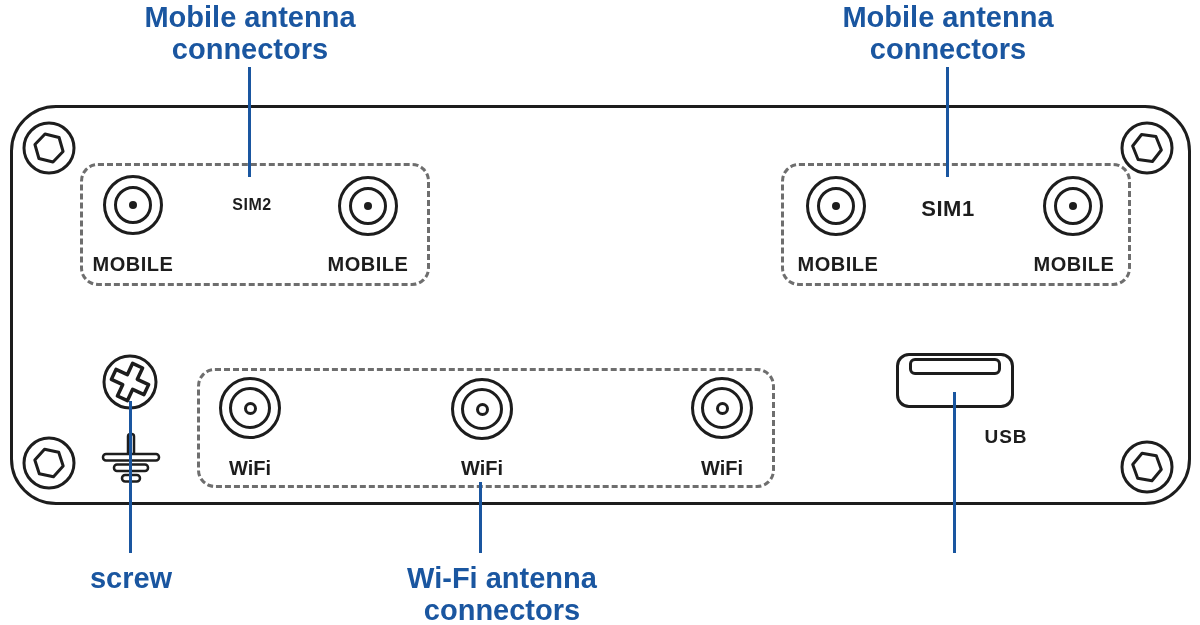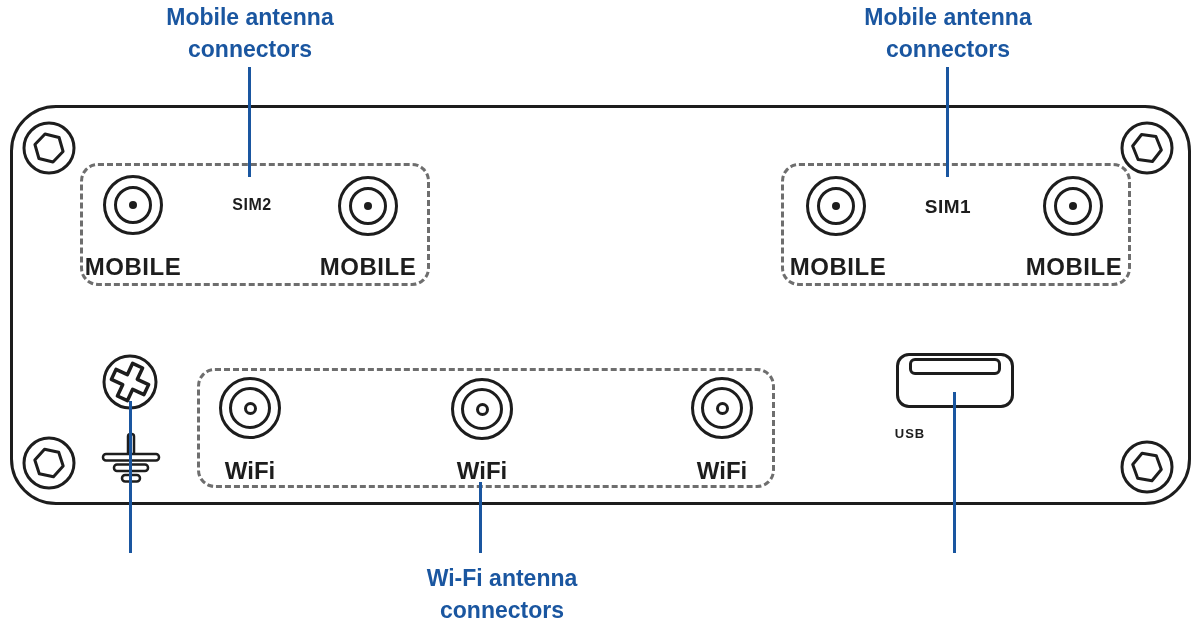--- a/index.html
+++ b/index.html
@@ -34,30 +34,30 @@
   .mobile-conn .dot{width:8px;height:8px;border-radius:50%;background:#1d1d1d;}
   .wifi-conn{width:62px;height:62px;}
   .wifi-conn .inner{width:42px;height:42px;}
   .wifi-conn .dot{width:13px;height:13px;border-radius:50%;border:3.5px solid #1d1d1d;background:#fff;box-sizing:border-box;}
   #conn-m1{left:103px;top:175px;}  #conn-m2{left:338px;top:176px;}
   #conn-m3{left:806px;top:176px;}  #conn-m4{left:1043px;top:176px;}
   #conn-w1{left:219px;top:377px;}  #conn-w2{left:451px;top:378px;}  #conn-w3{left:691px;top:377px;}
   
   .port-label{
     position:absolute;transform:translateX(-50%);color:#1d1d1d;font-weight:700;
-    font-size:24px;letter-spacing:0.5px;white-space:nowrap;
+    font-size:20px;letter-spacing:0.5px;white-space:nowrap;
   }
   #lbl-mobile1{left:133px;top:253px;} #lbl-mobile2{left:368px;top:253px;}
   #lbl-mobile3{left:838px;top:253px;} #lbl-mobile4{left:1074px;top:253px;}
   #lbl-sim2{left:252px;top:196px;font-size:16px;}
-  #lbl-sim1{left:948px;top:196px;font-size:19px;}
+  #lbl-sim1{left:948px;top:196px;font-size:22px;}
   #lbl-wifi1{left:250px;top:457px;letter-spacing:0;}
   #lbl-wifi2{left:482px;top:457px;letter-spacing:0;}
   #lbl-wifi3{left:722px;top:457px;letter-spacing:0;}
-  #lbl-usb{left:910px;top:426px;font-size:13px;letter-spacing:1px;text-align:center;}
+  #lbl-usb{left:1006px;top:426px;font-size:19px;letter-spacing:1px;text-align:center;}
   
   .usb-port{
     position:absolute;left:896px;top:353px;width:118px;height:55px;
     border:3px solid #1d1d1d;border-radius:13px;background:#fff;box-sizing:border-box;
     display:flex;justify-content:center;
   }
   .usb-slot{
     margin-top:2px;width:92px;height:17px;border:3px solid #1d1d1d;border-radius:6px;
     background:#fff;box-sizing:border-box;
   }
@@ -69,21 +69,21 @@
   #ground-symbol{left:93px;top:432px;}
   
   .leader{position:absolute;width:3px;background:#1a56a0;}
   #lead-tl{left:248px;top:67px;height:110px;}
   #lead-tr{left:946px;top:67px;height:110px;}
   #lead-ground{left:129px;top:401px;height:152px;}
   #lead-wifi{left:479px;top:482px;height:71px;}
   #lead-usb{left:953px;top:392px;height:161px;}
   
   .callout{
-    position:absolute;color:#1a56a0;font-size:23px;font-weight:700;line-height:32px;
+    position:absolute;color:#1a56a0;font-size:29px;font-weight:700;line-height:32px;
     text-align:center;transform:translateX(-50%);white-space:nowrap;
   }
   #co-tl{left:250px;top:1px;}
   #co-tr{left:948px;top:1px;}
   #co-ground{left:131px;top:562px;}
   #co-wifi{left:502px;top:562px;}
   #co-usb{left:955px;top:562px;}
 </style>
 </head>
 <body>
@@ -185,19 +185,20 @@
 
   <div class="callout" id="co-tl">
     <div>Mobile antenna</div>
     <div>connectors</div>
   </div>
   <div class="callout" id="co-tr">
     <div>Mobile antenna</div>
     <div>connectors</div>
   </div>
   <div class="callout" id="co-ground">
+    <div>screw</div>
   </div>
   <div class="callout" id="co-wifi">
     <div>Wi-Fi antenna</div>
     <div>connectors</div>
   </div>
 
 </div>
 
 </body></html>

